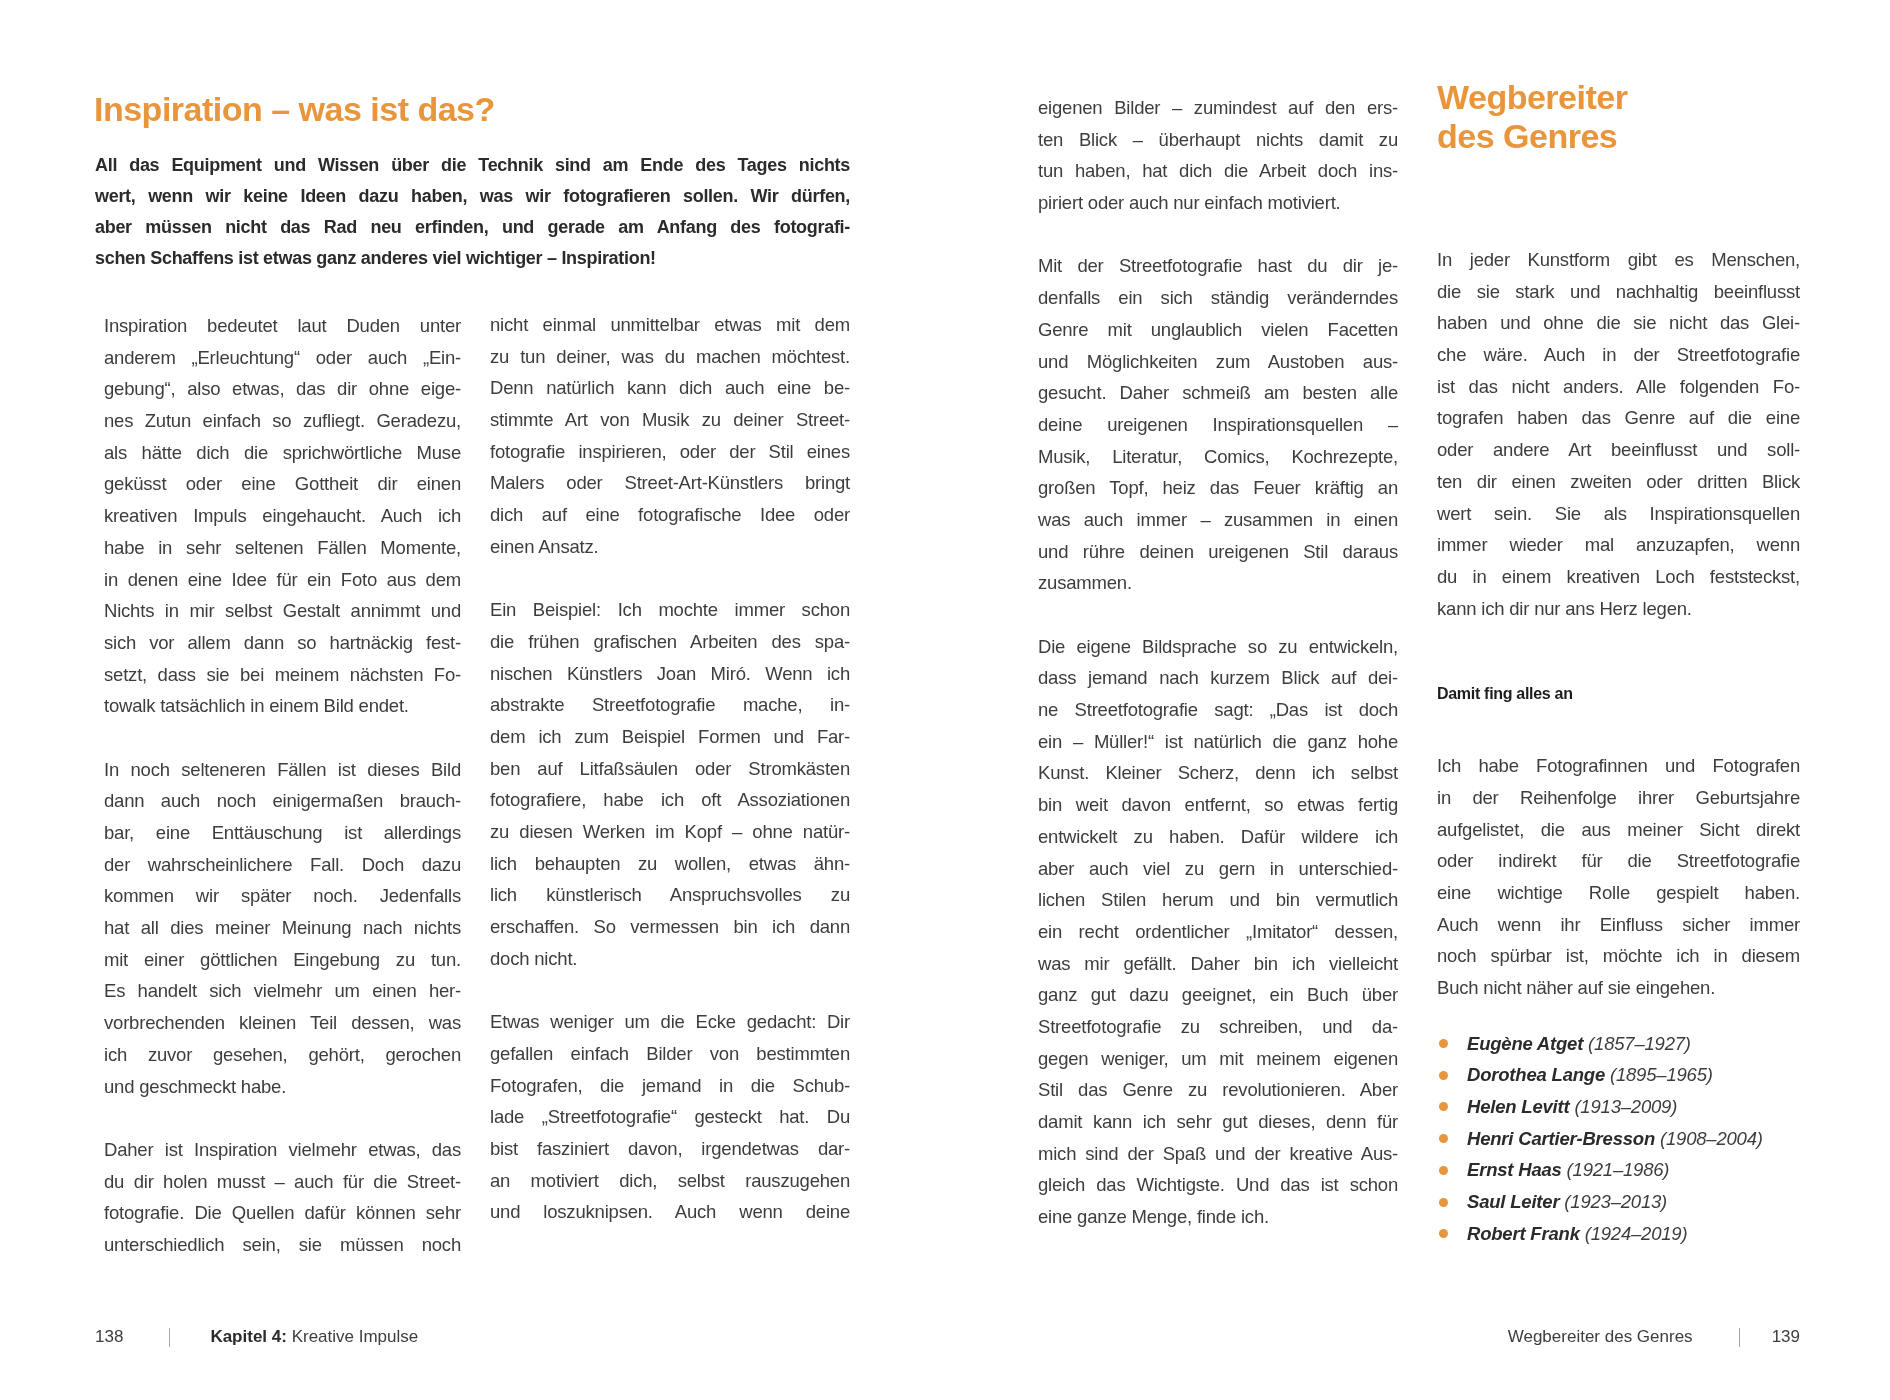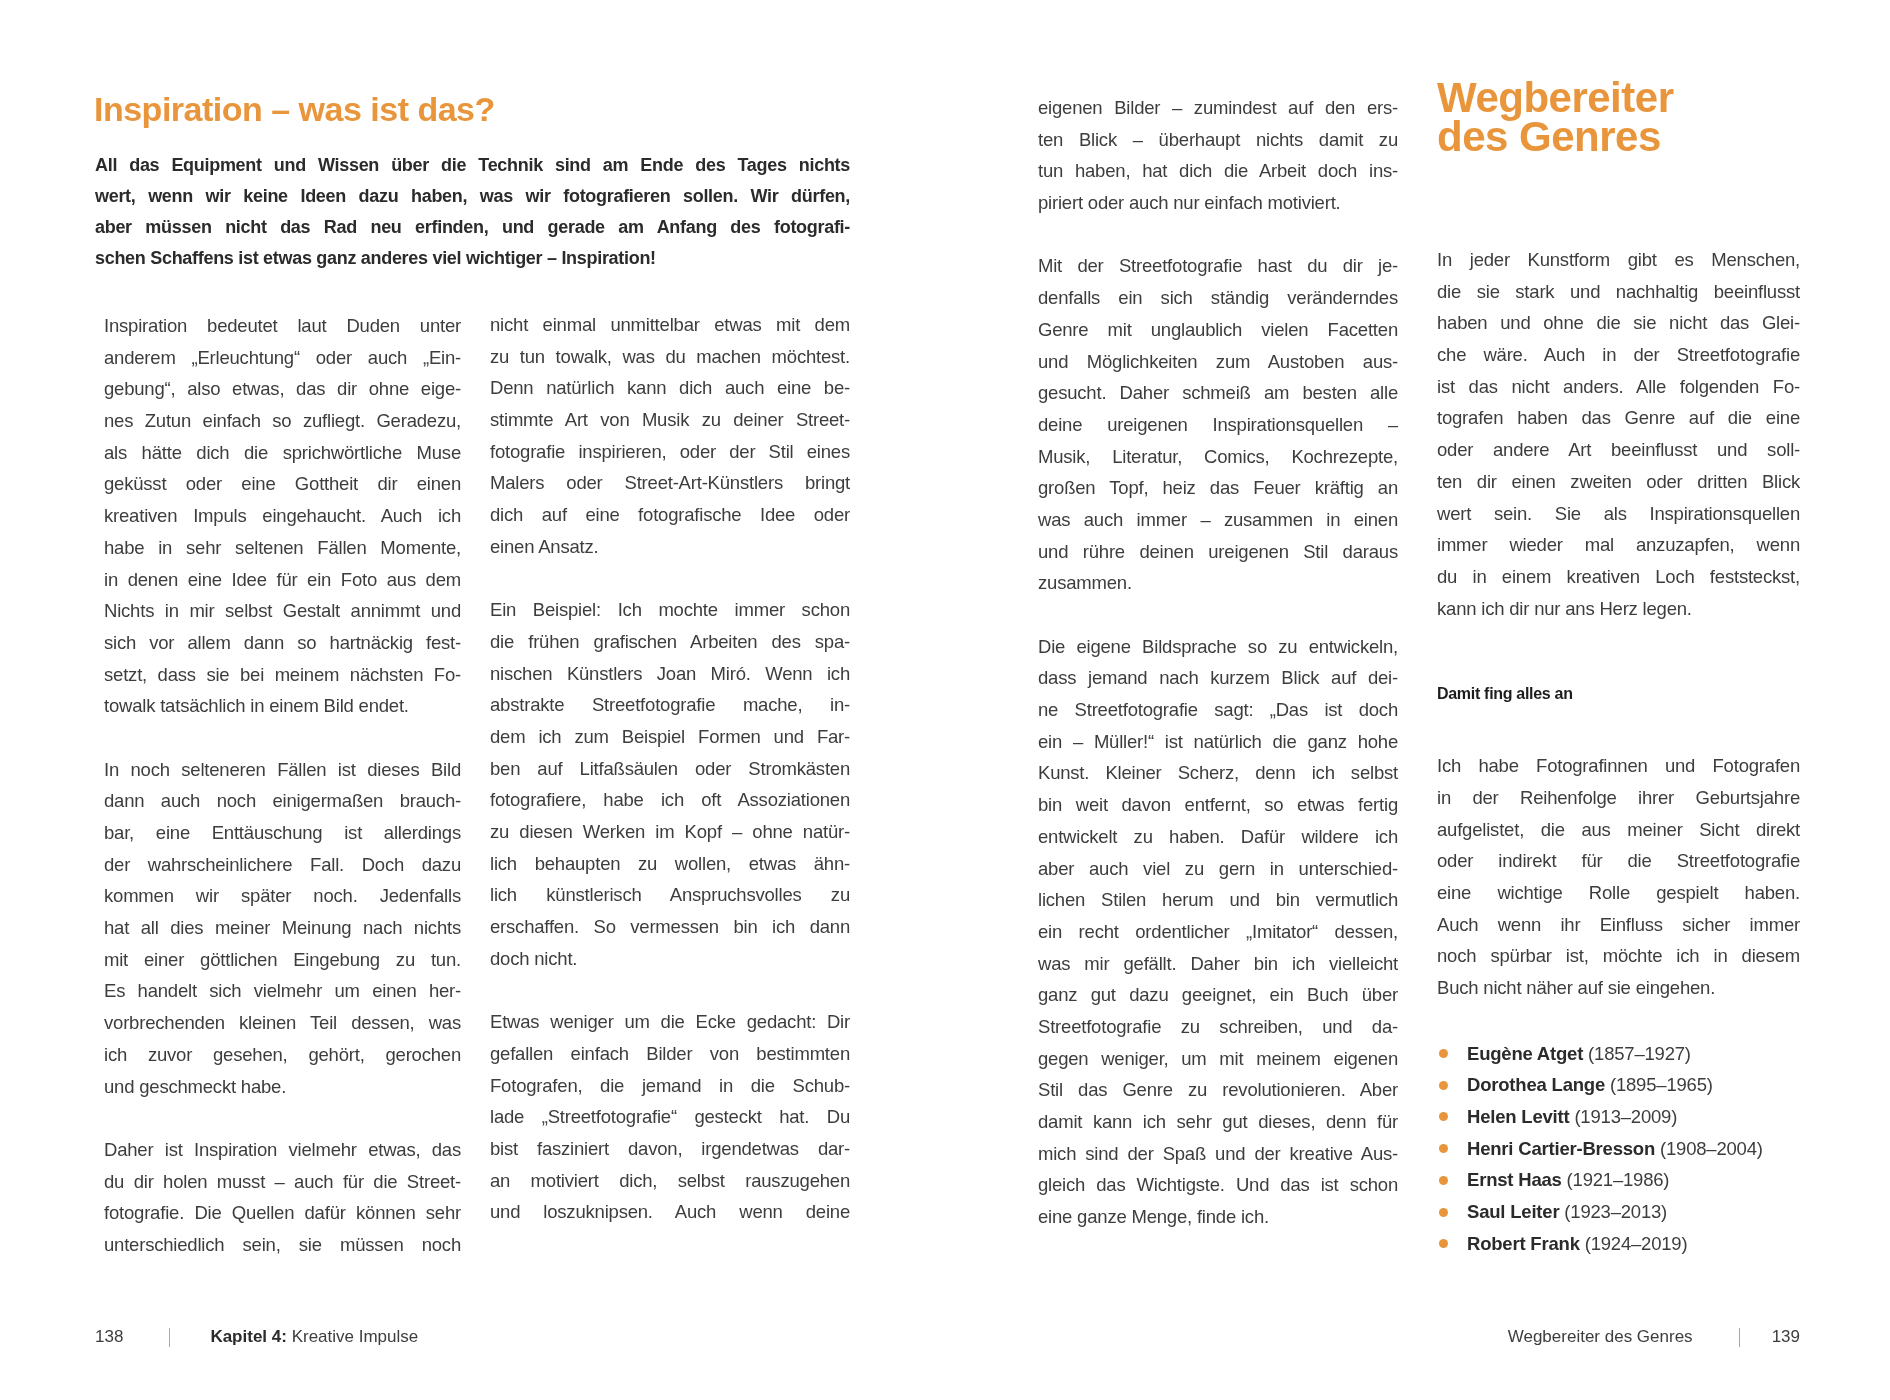--- a/index.html
+++ b/index.html
@@ -27,26 +27,26 @@
   .col2{left:490px;top:309px;width:360px;}
   .col3{left:1038px;top:92px;width:360px;}
   .col4{left:1437px;top:78px;width:363px;}
   .ln{
     text-align:justify;text-align-last:justify;
     line-height:31.7px;height:31.7px;overflow:hidden;
   }
   .ln.end{text-align-last:left;}
   .para + .para{margin-top:31.7px;}
   
-  .h2{font-size:42px;font-weight:bold;letter-spacing:-0.5px;color:#e8953c;margin:0;}
+  .h2{font-size:34px;font-weight:bold;letter-spacing:-0.5px;color:#e8953c;margin:0;}
   .h2 .h2line{display:block;line-height:39px;height:39px;}
   .c4intro{margin-top:88px;}
   .h3{font-size:16px;font-weight:bold;color:#1d1d1d;margin:55px 0 0 0;line-height:30px;height:30px;letter-spacing:-0.3px;}
   .c4sub{margin-top:41px;}
-  .plist{margin-top:34px;}
+  .plist{margin-top:24px;font-style:italic;}
   .pioneer{display:flex;align-items:center;height:31.7px;}
   .dot{width:9px;height:9px;border-radius:50%;background:#e8953c;margin:0 19px 0 2px;flex:none;}
   .ptext{font-size:18.5px;color:#3d3d3d;letter-spacing:-0.2px;white-space:nowrap;}
   .ptext b{color:#2b2b2b;}
   
   .footer{position:absolute;top:1327px;display:flex;align-items:center;font-size:17px;color:#3d3d3d;}
   .footer-left{left:95px;}
   .footer-right{right:90px;}
   .fsep{width:1px;height:19px;background:#a8a8a8;display:inline-block;}
   .footer-left .fsep{margin:0 40px 0 46px;}
@@ -100,21 +100,21 @@
       <div class="ln">Daher ist Inspiration vielmehr etwas, das</div>
       <div class="ln">du dir holen musst – auch für die Street-</div>
       <div class="ln">fotografie. Die Quellen dafür können sehr</div>
       <div class="ln">unterschiedlich sein, sie müssen noch</div>
     </div>
   </div>
 
 <div class="col col2">
     <div class="para">
       <div class="ln">nicht einmal unmittelbar etwas mit dem</div>
-      <div class="ln">zu tun towalk, was du machen möchtest.</div>
+      <div class="ln">zu tun deiner, was du machen möchtest.</div>
       <div class="ln">Denn natürlich kann dich auch eine be-</div>
       <div class="ln">stimmte Art von Musik zu deiner Street-</div>
       <div class="ln">fotografie inspirieren, oder der Stil eines</div>
       <div class="ln">Malers oder Street-Art-Künstlers bringt</div>
       <div class="ln">dich auf eine fotografische Idee oder</div>
       <div class="ln end">einen Ansatz.</div>
     </div>
     <div class="para">
       <div class="ln">Ein Beispiel: Ich mochte immer schon</div>
       <div class="ln">die frühen grafischen Arbeiten des spa-</div>

